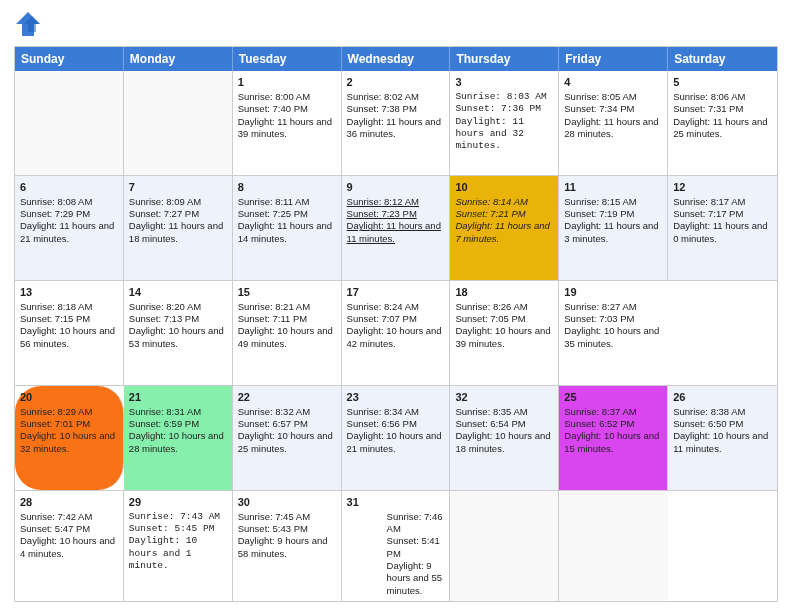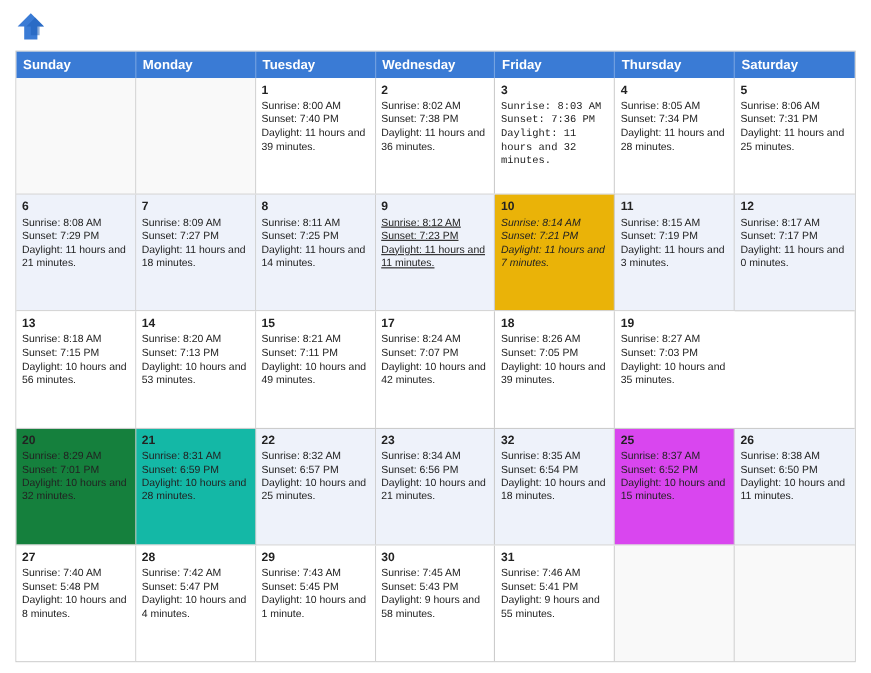--- a/index.html
+++ b/index.html
@@ -128,22 +128,22 @@
       <div class="location"></div>
     </div>
   </div>
 
   <div class="calendar">
     <div class="cal-header">
     <div class="cal-header-cell">Sunday</div>
         <div class="cal-header-cell">Monday</div>
         <div class="cal-header-cell">Tuesday</div>
         <div class="cal-header-cell">Wednesday</div>
+        <div class="cal-header-cell">Thursday</div>
         <div class="cal-header-cell">Friday</div>
-        <div class="cal-header-cell">Thursday</div>
         <div class="cal-header-cell">Saturday</div>
       </div>
     <div class="cal-body">
     <div class="cal-row">
           <div class="cal-cell empty"></div>
           <div class="cal-cell empty"></div>
           <div class="cal-cell">
             <span class="day-num">1</span>
             <div class="cell-info" style="white-space: pre-line;">Sunrise: 8:00 AM
 Sunset: 7:40 PM
@@ -250,27 +250,27 @@
 Daylight: 10 hours and 39 minutes.</div>
           </div>
           <div class="cal-cell">
             <span class="day-num">19</span>
             <div class="cell-info" style="white-space: pre-line;">Sunrise: 8:27 AM
 Sunset: 7:03 PM
 Daylight: 10 hours and 35 minutes.</div>
           </div>
         </div>
         <div class="cal-row">
-          <div class="cal-cell alt-row" style="background: #15803d;">
+          <div class="cal-cell alt-row" style="background: #f97316; border-radius: 26px;">
             <span class="day-num">20</span>
             <div class="cell-info" style="white-space: pre-line;">Sunrise: 8:29 AM
 Sunset: 7:01 PM
 Daylight: 10 hours and 32 minutes.</div>
           </div>
-          <div class="cal-cell alt-row" style="background: #14b8a6;">
+          <div class="cal-cell alt-row" style="background: #86efac;">
             <span class="day-num">21</span>
             <div class="cell-info" style="white-space: pre-line;">Sunrise: 8:31 AM
 Sunset: 6:59 PM
 Daylight: 10 hours and 28 minutes.</div>
           </div>
           <div class="cal-cell alt-row" style="background: rgb(238, 242, 250);">
             <span class="day-num">22</span>
             <div class="cell-info" style="white-space: pre-line;">Sunrise: 8:32 AM
 Sunset: 6:57 PM
 Daylight: 10 hours and 25 minutes.</div>
@@ -295,46 +295,40 @@
           </div>
           <div class="cal-cell alt-row" style="background: rgb(238, 242, 250);">
             <span class="day-num">26</span>
             <div class="cell-info" style="white-space: pre-line;">Sunrise: 8:38 AM
 Sunset: 6:50 PM
 Daylight: 10 hours and 11 minutes.</div>
           </div>
         </div>
         <div class="cal-row">
           <div class="cal-cell">
-            <span class="day-num">27</span>
-            <div class="cell-info" style="white-space: pre-line;">Sunrise: 7:40 AM
-Sunset: 5:48 PM
-Daylight: 10 hours and 8 minutes.</div>
-          </div>
-          <div class="cal-cell">
             <span class="day-num">28</span>
             <div class="cell-info" style="white-space: pre-line;">Sunrise: 7:42 AM
 Sunset: 5:47 PM
 Daylight: 10 hours and 4 minutes.</div>
           </div>
           <div class="cal-cell">
             <span class="day-num">29</span>
-            <div class="cell-info" style="white-space: pre-line;">Sunrise: 7:43 AM
+            <div class="cell-info" style="white-space: pre-line; font-family: Liberation Mono, monospace;">Sunrise: 7:43 AM
 Sunset: 5:45 PM
 Daylight: 10 hours and 1 minute.</div>
           </div>
           <div class="cal-cell">
             <span class="day-num">30</span>
             <div class="cell-info" style="white-space: pre-line;">Sunrise: 7:45 AM
 Sunset: 5:43 PM
 Daylight: 9 hours and 58 minutes.</div>
           </div>
           <div class="cal-cell">
             <span class="day-num">31</span>
-            <div class="cell-info" style="white-space: pre-line;">Sunrise: 7:46 AM
+            <div class="cell-info" style="white-space: pre-line; margin-left: 40px;">Sunrise: 7:46 AM
 Sunset: 5:41 PM
 Daylight: 9 hours and 55 minutes.</div>
           </div>
           <div class="cal-cell empty"></div>
           <div class="cal-cell empty"></div>
         </div>
       </div>
   </div>
 </div>
 

